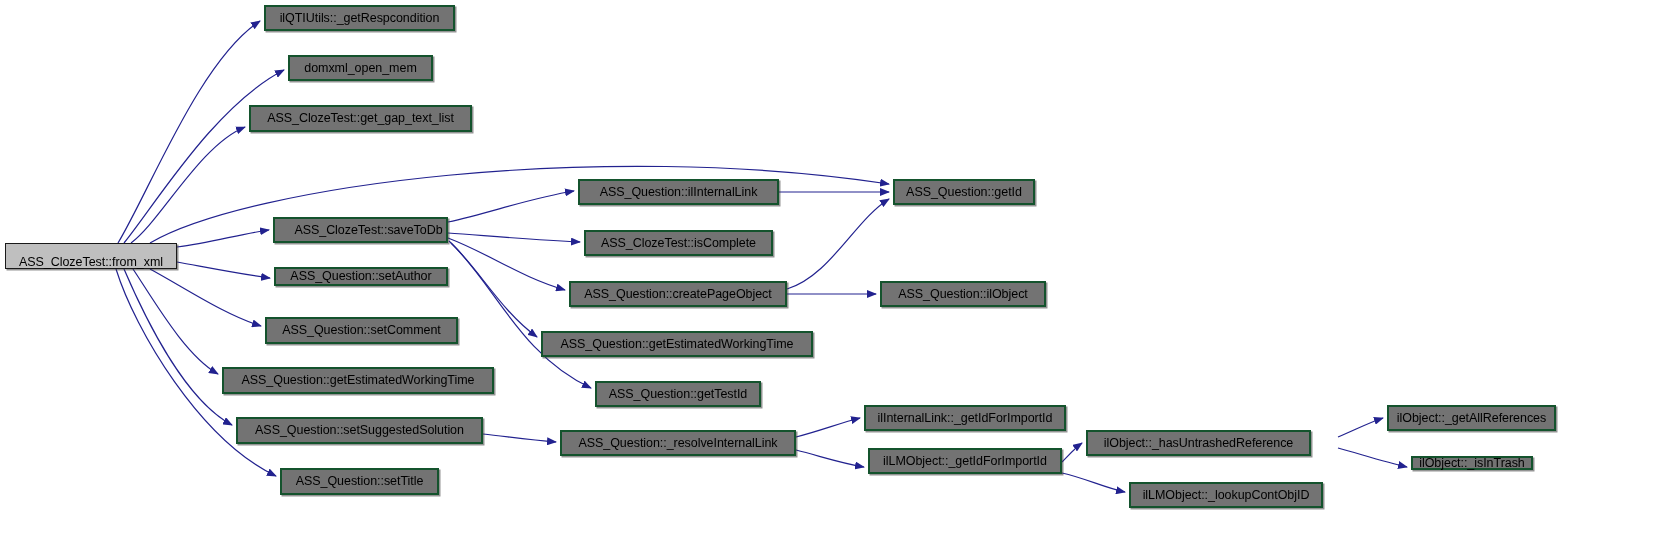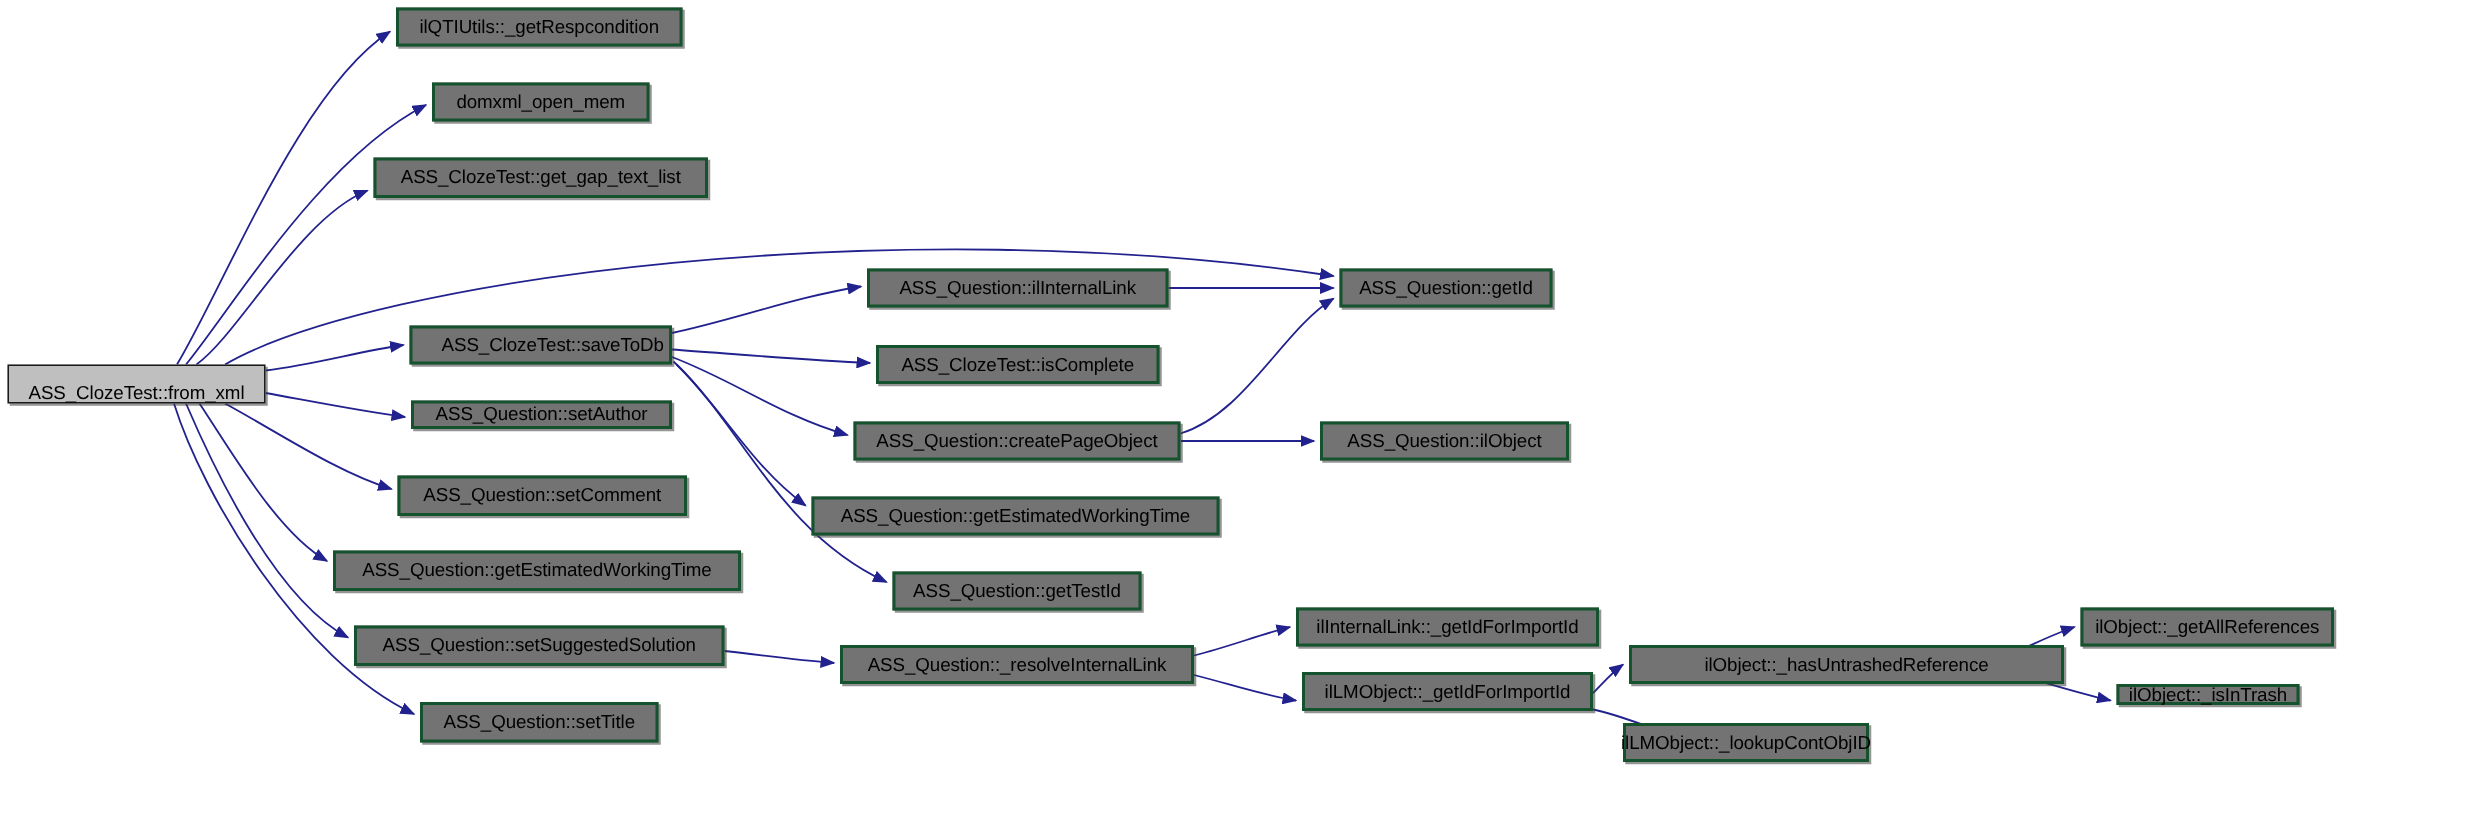--- a/index.html
+++ b/index.html
@@ -122,24 +122,24 @@
       </div>
       <div class="node" style="left: 880px; top: 281px; width: 166px; height: 26px;">
         <span class="node-label">ASS_Question::ilObject</span>
       </div>
       <div class="node" style="left: 864px; top: 405px; width: 202px; height: 26px;">
         <span class="node-label">ilInternalLink::_getIdForImportId</span>
       </div>
       <div class="node" style="left: 868px; top: 448px; width: 194px; height: 26px;">
         <span class="node-label">ilLMObject::_getIdForImportId</span>
       </div>
-      <div class="node" style="left: 1086px; top: 430px; width: 290px; height: 26px; text-align: right;">
+      <div class="node" style="left: 1086px; top: 430px; width: 225px; height: 26px; text-align: right;">
         <span class="node-label">ilObject::_hasUntrashedReference</span>
       </div>
-      <div class="node" style="left: 1082px; top: 482px; width: 164px; height: 26px;">
+      <div class="node" style="left: 1129px; top: 482px; width: 194px; height: 26px;">
         <span class="node-label">ilLMObject::_lookupContObjID</span>
       </div>
       <div class="node" style="left: 1387px; top: 405px; width: 169px; height: 26px; text-align: center;">
         <span class="node-label">ilObject::_getAllReferences</span>
       </div>
       <div class="node" style="left: 1411px; top: 456px; width: 122px; height: 14px;">
         <span class="node-label">ilObject::_isInTrash</span>
       </div>
     </div>
 

